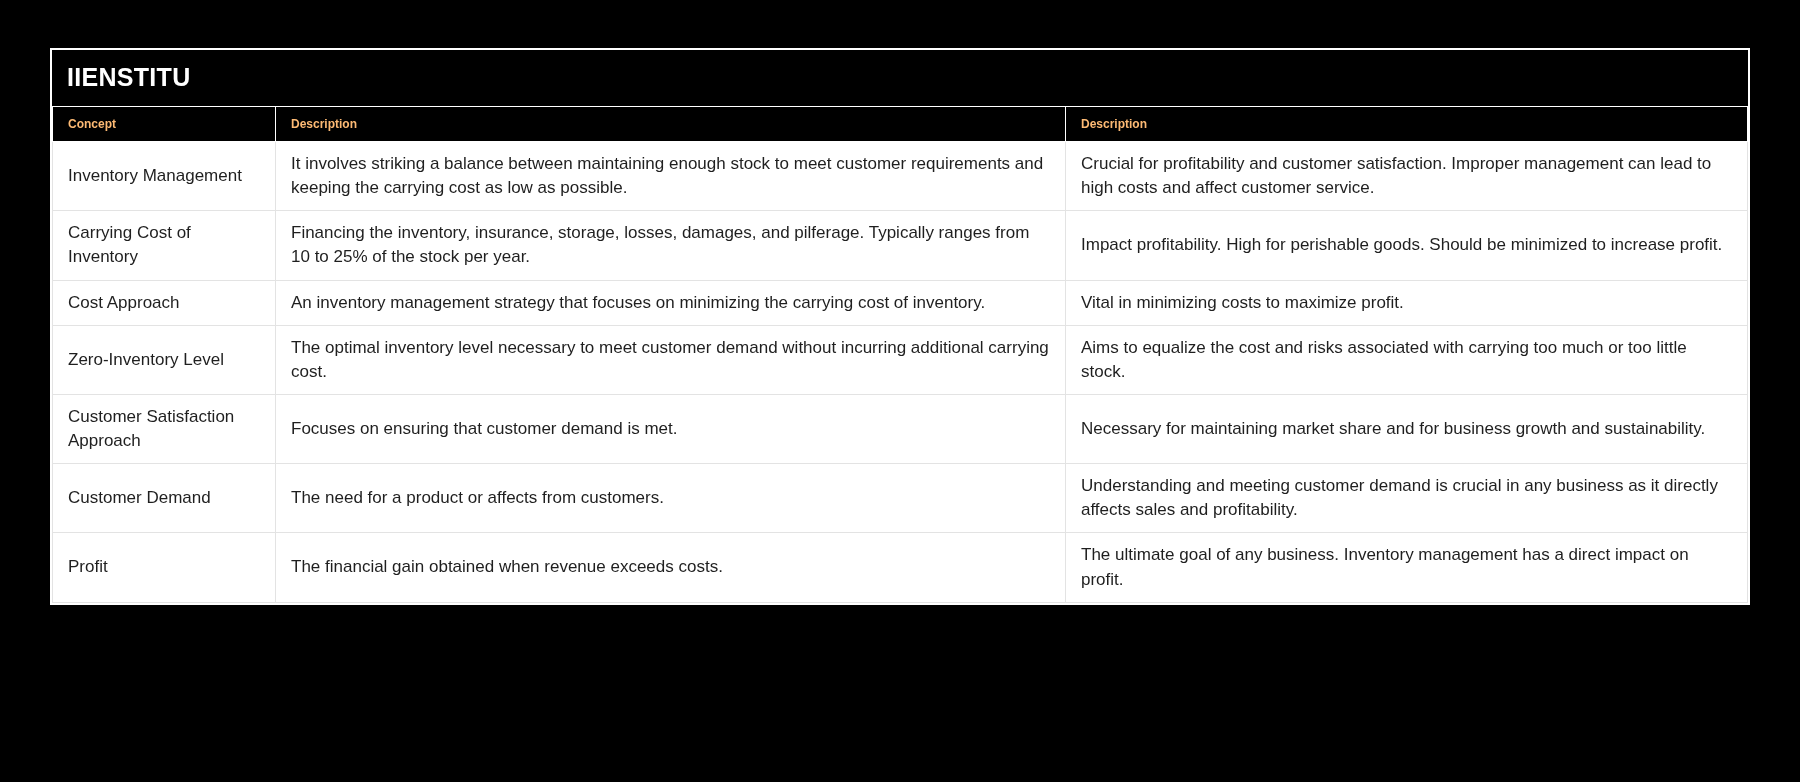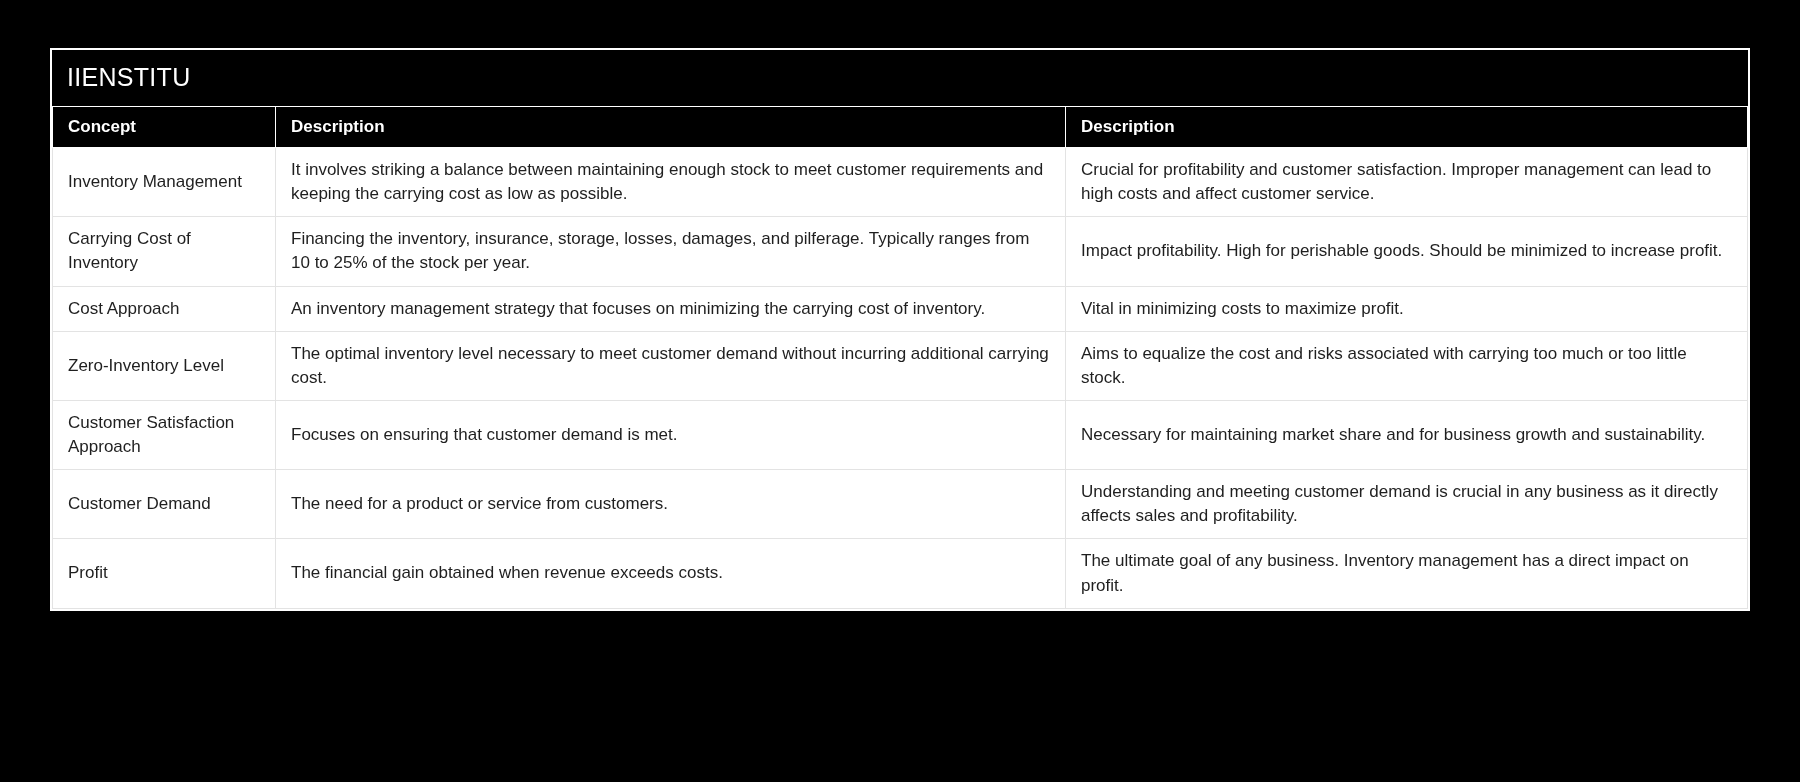--- a/index.html
+++ b/index.html
@@ -16,36 +16,36 @@
     left: 50px;
     top: 48px;
     width: 1700px;
     box-sizing: border-box;
     border: 2px solid #ffffff;
     background: #000000;
   }
   .brand {
     color: #ffffff;
     font-size: 25px;
-    font-weight: 400;
+    font-weight: 700;
     padding: 13px 31px 14px 15px;
     letter-spacing: 0.3px;
   }
   table.concepts {
     width: 100%;
     border-collapse: collapse;
     table-layout: fixed;
   }
   col.c-concept { width: 223px; }
   col.c-description { width: 790px; }
   col.c-significance { width: auto; }
   table.concepts th {
     background: #000000;
-    color: #ffffff;
-    font-size: 17px;
+    color: #fdba74;
+    font-size: 12px;
     font-weight: 700;
     text-align: left;
     padding: 10px 15px;
     border: 1px solid #ffffff;
   }
   table.concepts td {
     background: #ffffff;
     color: #1f1f1f;
     font-size: 17px;
     font-weight: 400;
@@ -95,21 +95,21 @@
           <td>The optimal inventory level necessary to meet customer demand without incurring additional carrying cost.</td>
           <td>Aims to equalize the cost and risks associated with carrying too much or too little stock.</td>
         </tr>
         <tr>
           <td>Customer Satisfaction Approach</td>
           <td>Focuses on ensuring that customer demand is met.</td>
           <td>Necessary for maintaining market share and for business growth and sustainability.</td>
         </tr>
         <tr>
           <td>Customer Demand</td>
-          <td>The need for a product or service from customers.</td>
+          <td>The need for a product or affects from customers.</td>
           <td>Understanding and meeting customer demand is crucial in any business as it directly affects sales and profitability.</td>
         </tr>
         <tr>
           <td>Profit</td>
           <td>The financial gain obtained when revenue exceeds costs.</td>
           <td>The ultimate goal of any business. Inventory management has a direct impact on profit.</td>
         </tr>
       </tbody>
   </table>
 </div>

